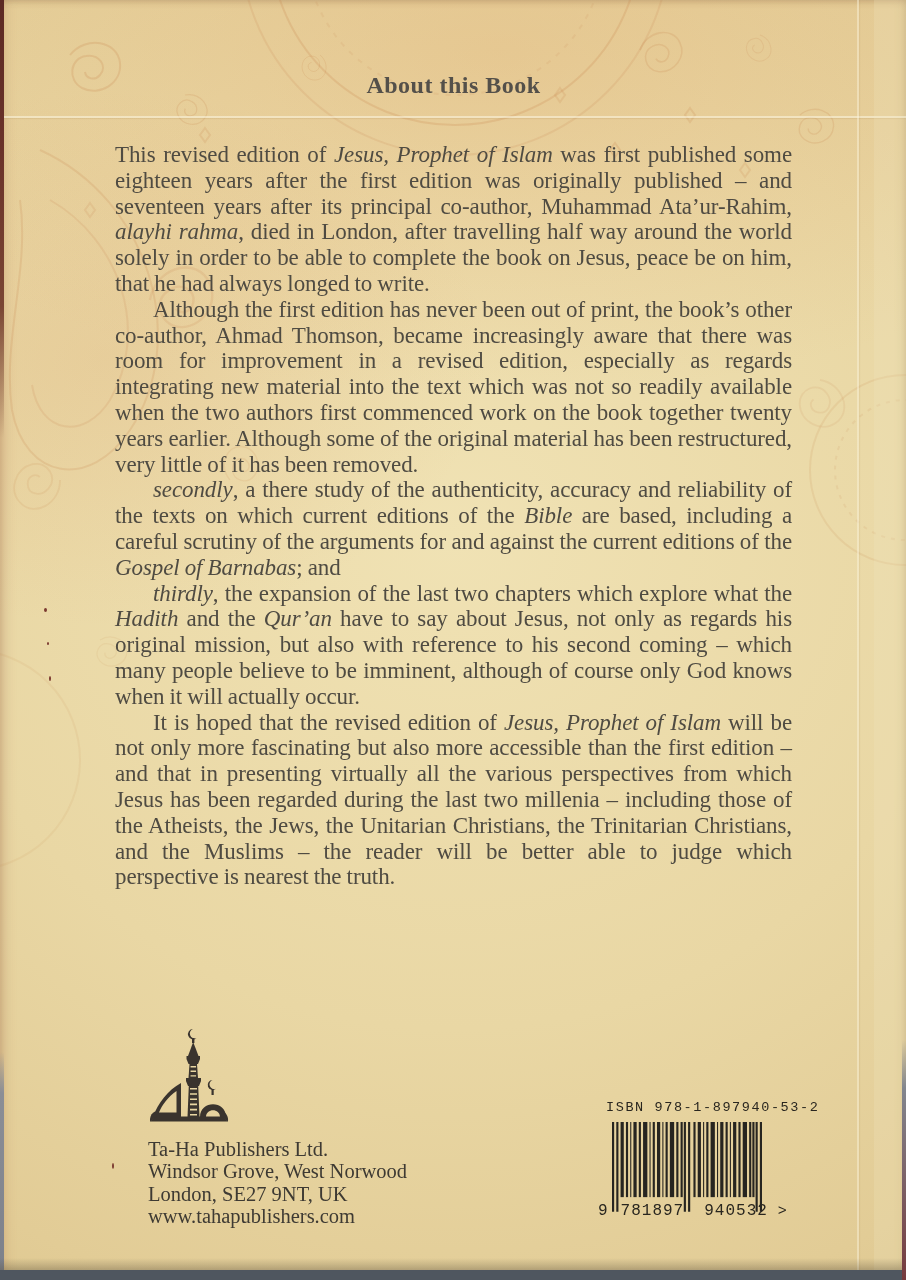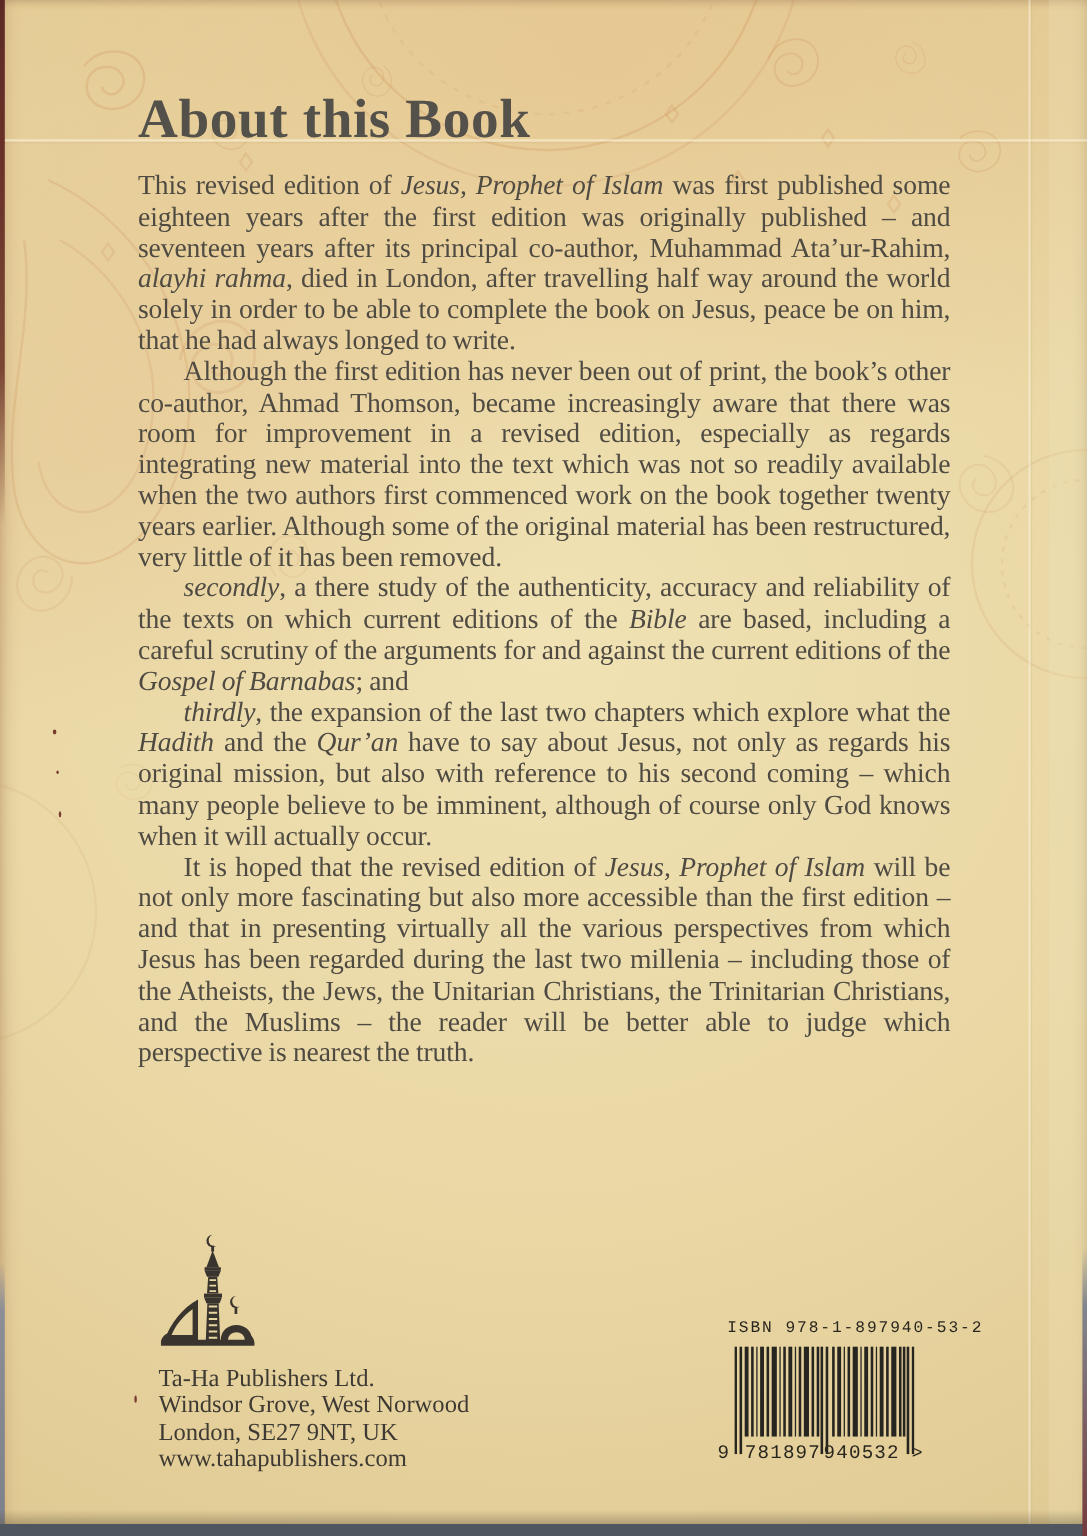--- a/index.html
+++ b/index.html
@@ -28,44 +28,44 @@
   .edge-left-gray{position:absolute;left:0;top:1052px;width:4px;height:228px;
     background:linear-gradient(180deg,rgba(139,142,150,0) 0%,#8b8e96 18%,#7c808a 100%);}
   .edge-bottom{position:absolute;left:0;top:1270px;width:906px;height:10px;background:#4f565f;}
   .edge-bottom-shadow{position:absolute;left:0;top:1258px;width:906px;height:12px;
     background:linear-gradient(180deg,rgba(90,80,60,0) 0%,rgba(90,80,60,0.35) 100%);}
   .edge-right-gray{position:absolute;left:902px;top:1040px;width:4px;height:240px;
     background:linear-gradient(180deg,rgba(130,134,142,0) 0%,#82868e 20%,#763a3d 100%);}
   .speckle{position:absolute;background:#7b3a30;border-radius:50%;}
 
   .title{position:absolute;left:115px;top:72px;width:677px;margin:0;
-    font-size:46px;font-weight:bold;color:#54504a;letter-spacing:0.5px;}
+    text-align:center;font-size:24px;font-weight:bold;color:#54504a;letter-spacing:0.5px;}
 
   .body{position:absolute;left:115px;top:142px;width:677px;
     font-size:23px;line-height:25.8px;text-align:justify;color:#4f4b42;
     letter-spacing:-0.1px;word-spacing:-0.5px;}
   .body p{margin:0;text-indent:38px;}
   .body p.first{text-indent:0;}
   .it{font-style:italic;}
 
-  .publisher{position:absolute;left:132px;top:1028px;color:#3e3a33;}
+  .publisher{position:absolute;left:148px;top:1028px;color:#3e3a33;}
   .logo{width:80px;height:104px;margin-left:2px;}
   .pub-line{font-size:20.5px;line-height:22.3px;white-space:nowrap;}
   .pub-line.name{margin-top:6px;}
 
   .barcode-block{position:absolute;left:596px;top:1100px;width:200px;height:138px;
     color:#29261f;font-family:"Liberation Mono",monospace;}
   .isbn{position:absolute;left:10px;top:0;font-size:13.5px;letter-spacing:1.6px;white-space:nowrap;}
   .bars{position:absolute;left:16px;top:22px;width:150px;height:96px;}
   .digits{position:absolute;left:0;top:102px;width:200px;display:flex;align-items:baseline;
     font-size:16px;letter-spacing:1px;}
   .digits span{display:inline-block;}
   .dg-0{margin-left:2px;}
   .dg-1{margin-left:12px;}
-  .dg-2{margin-left:2px;}
+  .dg-2{margin-left:20px;}
   .dg-arrow{margin-left:10px;font-size:15px;}
 </style>
 </head>
 <body>
 
 <div class="page">
 
   <svg class="pattern" width="906" height="1280" viewBox="0 0 906 1280">
     <defs>
       <g id="sw">

